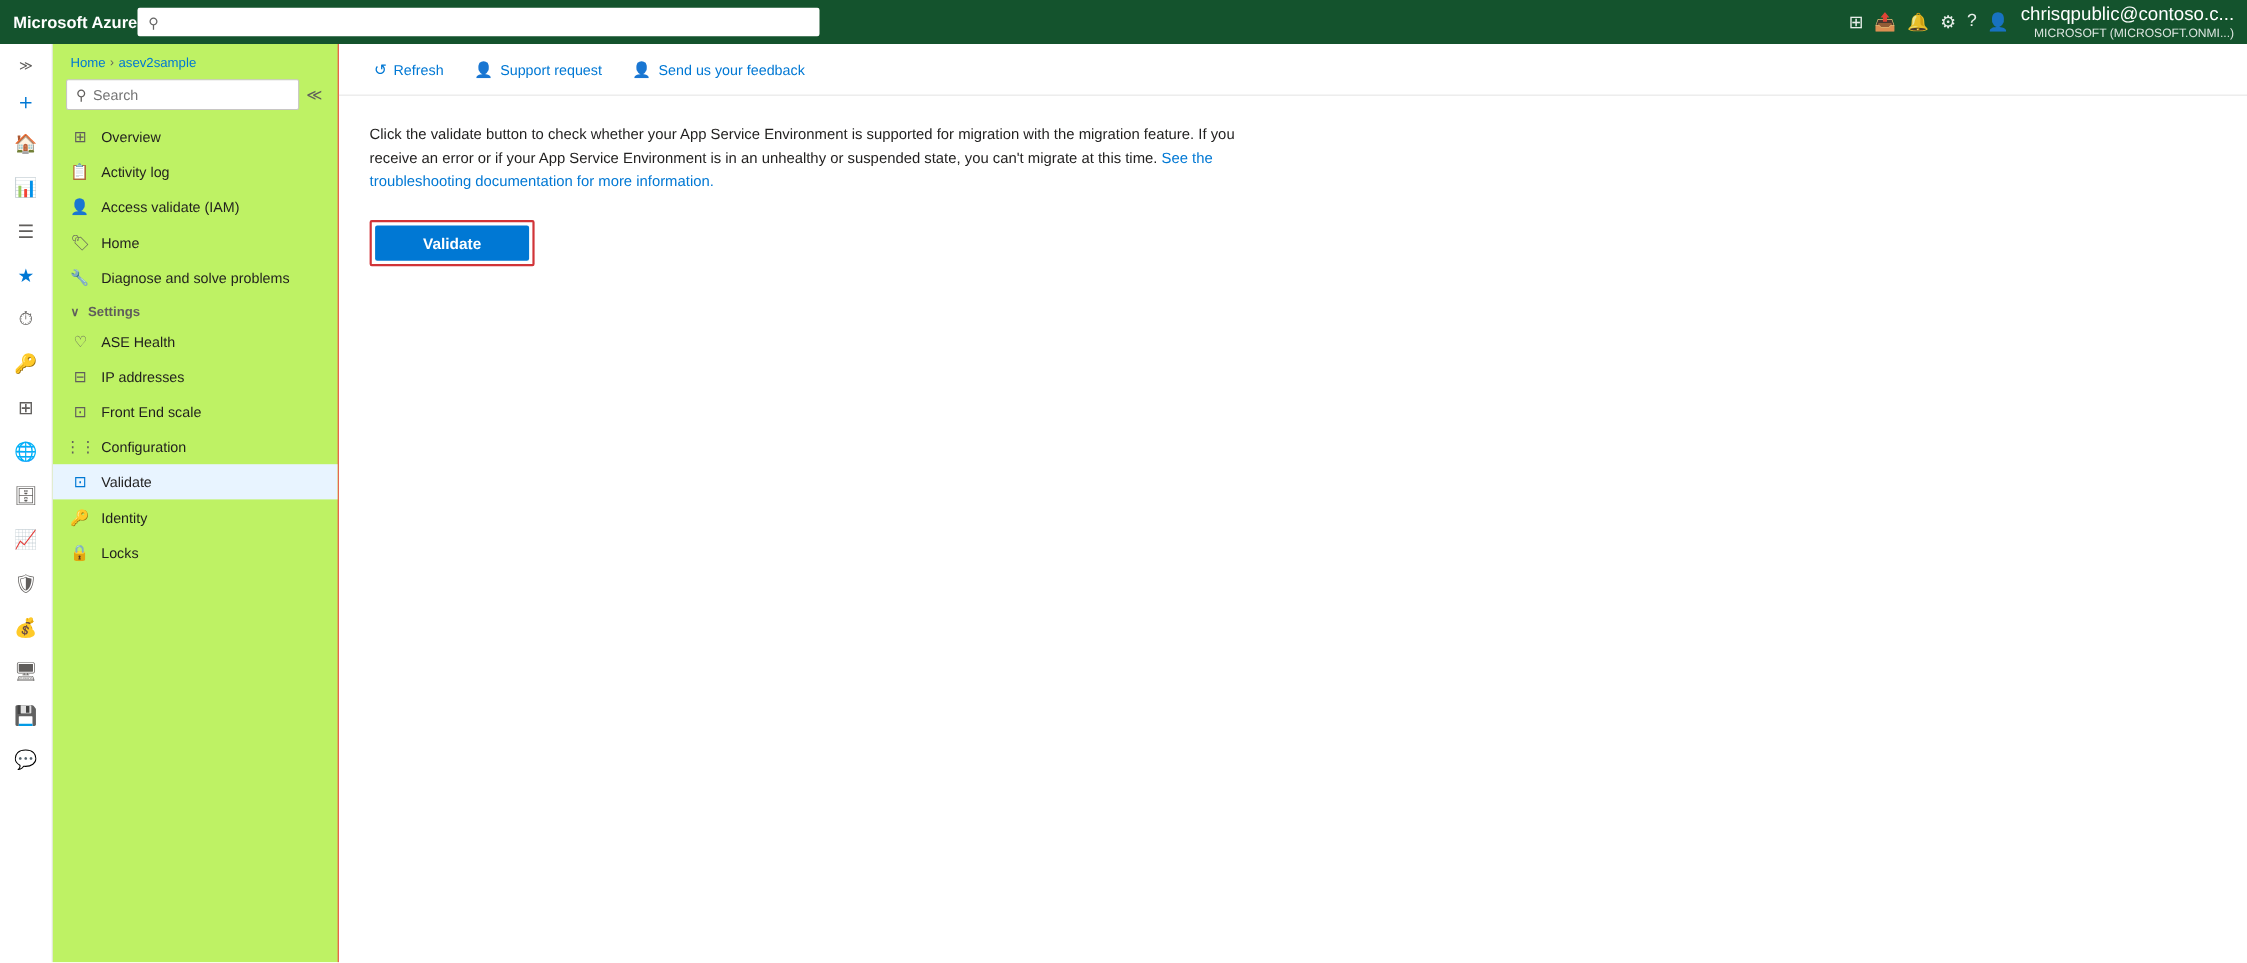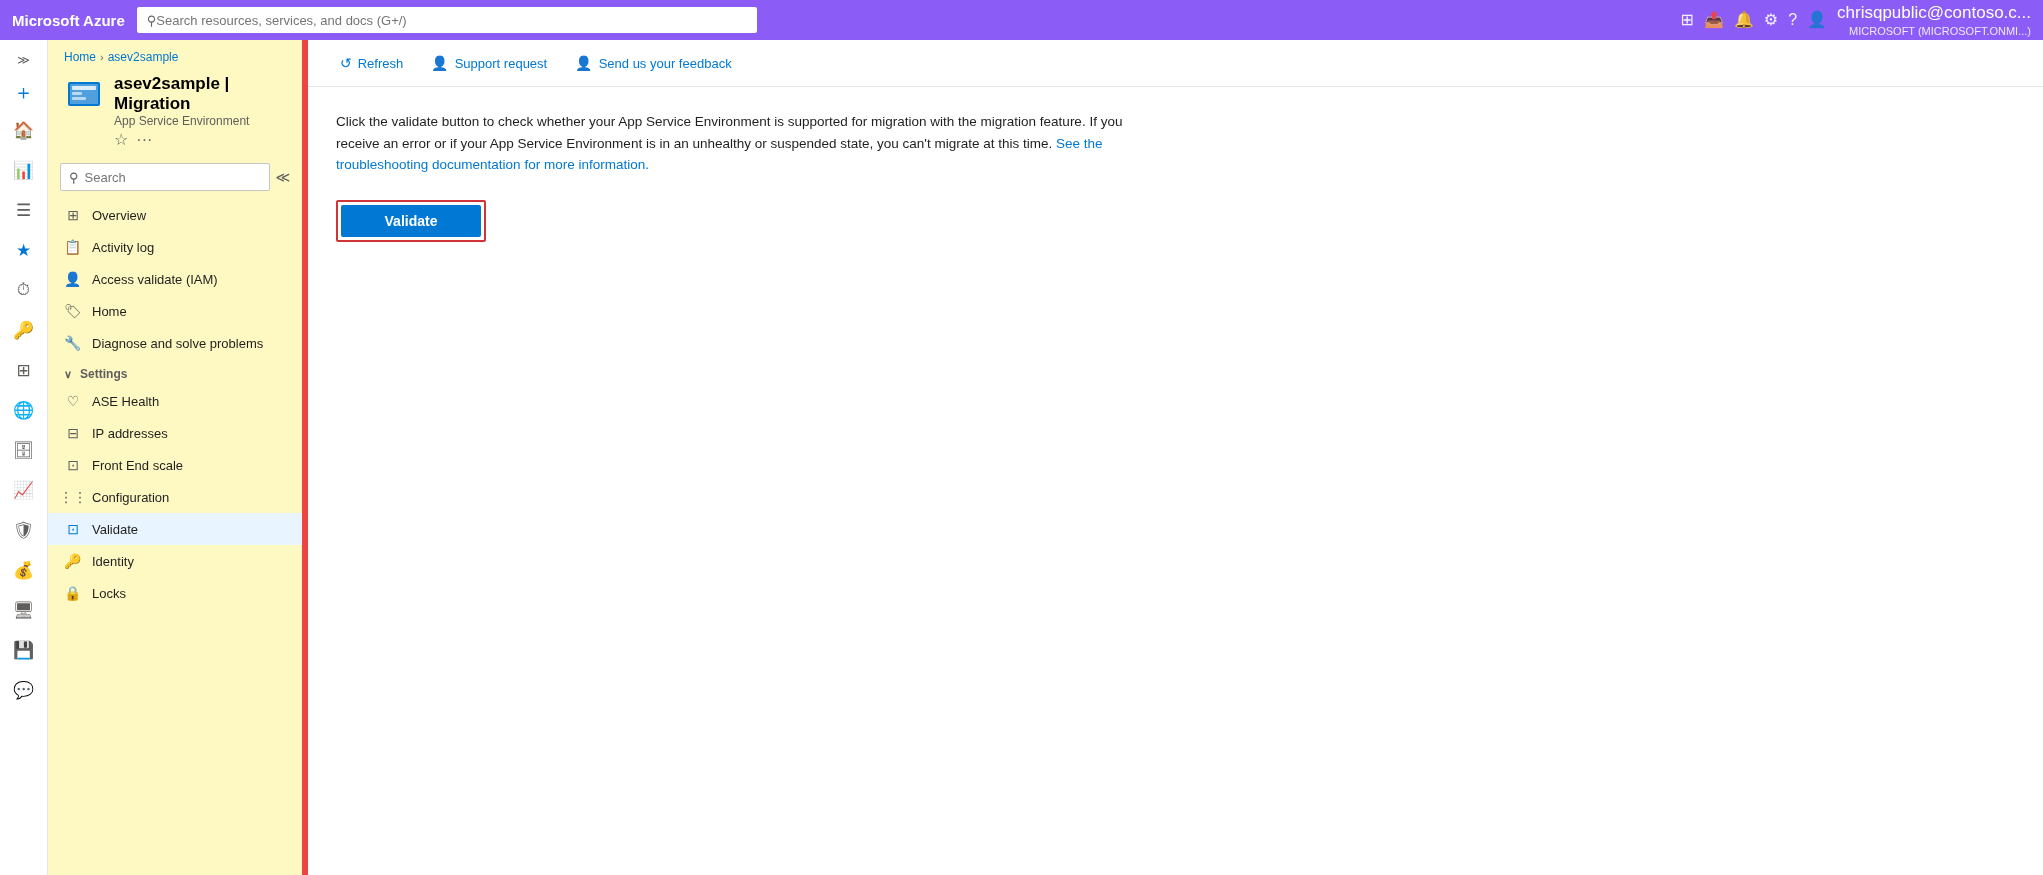--- a/index.html
+++ b/index.html
@@ -1,25 +1,24 @@
 <!DOCTYPE html>
 <html><head>
   <meta charset="utf-8">
   <style>
     * { margin: 0; padding: 0; box-sizing: border-box; }
     body { font-family: 'Segoe UI', sans-serif; font-size: 13px; background: #fff; display: flex; flex-direction: column; height: 100vh; overflow: hidden; }
 
     
     .top-nav {
-      background: #8b5cf6;
+      background: #14532d;
       height: 40px;
       display: flex;
       align-items: center;
       padding: 0 12px;
-      gap: 12px;
       flex-shrink: 0;
     }
     .top-nav-logo {
       color: #fff;
       font-size: 15px;
       font-weight: 600;
       white-space: nowrap;
     }
     .top-nav-search {
       flex: 1;
@@ -110,22 +109,22 @@
       height: 32px;
       display: flex;
       align-items: center;
       justify-content: center;
       cursor: pointer;
     }
 
     
     .resource-sidebar {
       width: 260px;
-      background: #fef9c3;
-      border-right: 6px solid #ef4444;
+      background: #bef264;
+      border-right: 1px solid #ef4444;
       display: flex;
       flex-direction: column;
       flex-shrink: 0;
       overflow-y: auto;
     }
 
     
     .breadcrumb {
       padding: 10px 16px 4px;
       font-size: 12px;
@@ -311,21 +310,20 @@
       min-width: 140px;
     }
   </style>
 </head>
 <body>
 
 <div class="top-nav">
   <span class="top-nav-logo">Microsoft Azure</span>
   <div class="top-nav-search">
     <span style="color:#666; font-size:13px;">⚲</span>
-    <input type="text" placeholder="Search resources, services, and docs (G+/)" style="">
   </div>
   <div class="top-nav-icons">
     <span class="top-nav-icon">⊞</span>
     <span class="top-nav-icon">📤</span>
     <span class="top-nav-icon">🔔</span>
     <span class="top-nav-icon">⚙</span>
     <span class="top-nav-icon">?</span>
     <span class="top-nav-icon">👤</span>
     <div class="top-nav-user">
       <div class="username">chrisqpublic@contoso.c...</div>
@@ -357,41 +355,20 @@
   </div>
 
   <div class="resource-sidebar">
 
     <div class="breadcrumb">
       <a href="#">Home</a>
       <span class="breadcrumb-sep">›</span>
       <a href="#">asev2sample</a>
     </div>
 
-    <div class="resource-header">
-      <div class="resource-icon">
-        <svg viewBox="0 0 36 36" fill="none">
-          <rect x="2" y="6" width="32" height="24" rx="2" fill="#0078d4"></rect>
-          <rect x="4" y="8" width="28" height="20" rx="1" fill="#50a0e0"></rect>
-          <rect x="6" y="10" width="24" height="4" rx="1" fill="#fff" opacity="0.8"></rect>
-          <rect x="6" y="16" width="10" height="3" rx="1" fill="#fff" opacity="0.6"></rect>
-          <rect x="6" y="21" width="14" height="3" rx="1" fill="#fff" opacity="0.6"></rect>
-        </svg>
-      </div>
-      <div class="resource-title-area">
-        <div style="display:flex; align-items:center; gap:8px;">
-          <span class="resource-name">asev2sample | Migration</span>
-        </div>
-        <div class="resource-type">App Service Environment</div>
-        <div class="resource-actions">
-          <button class="resource-action-btn">☆</button>
-          <button class="resource-action-btn">···</button>
-        </div>
-      </div>
-    </div>
 
     <div class="sidebar-search">
       <div class="sidebar-search-wrap">
         <span class="sidebar-search-icon">⚲</span>
         <input type="text" placeholder="Search" style="">
       </div>
       <span class="sidebar-collapse-btn">≪</span>
     </div>
 
     <div>

